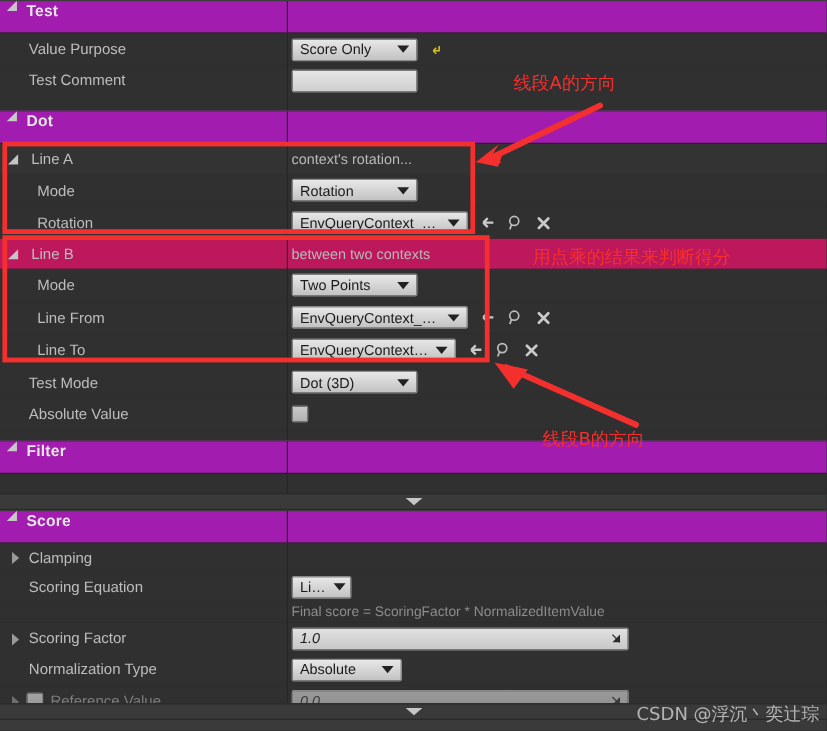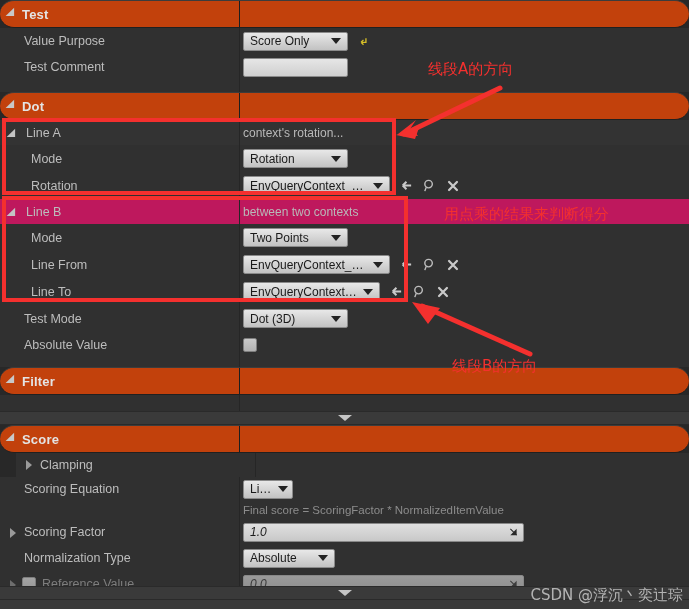--- a/index.html
+++ b/index.html
@@ -7,26 +7,25 @@
     width:689px; height:609px;
     background:#282828;
     font-family:"Liberation Sans", sans-serif;
     overflow:hidden;
   }
   #root { position:relative; width:689px; height:609px; }
 
   
   .cat {
     height:28px;
-    background:#c2410c;
+    background:#a21caf;
     border-bottom:1px solid #202020;
     border-top:1px solid #3c3c3c;
-    display:flex; align-items:center;
+    display:flex; 
     position:relative;
-    border-radius:14px;
   }
   .cat .tri {
     width:0;height:0;margin-left:9px;margin-right:7px;
     border-left:6px solid #c8c8c8;
     border-top:6px solid transparent;
     border-bottom:6px solid transparent;
     transform:rotate(45deg);
   }
   .cat .ctitle { color:#e4e4e4; font-size:13px; font-weight:bold; letter-spacing:.2px;}
   .cat .catsplit {
@@ -365,21 +364,21 @@
   <div class="expander">
     <span class="dtri"></span>
   </div>
 
   <div class="cat">
     <span class="tri"></span>
     <span class="ctitle">Score</span>
     <span class="catsplit"></span>
   </div>
 
-  <div class="row" style="height:24px;margin-left:16px;">
+  <div class="row" style="height:24px;">
     <span class="tri-right" style="left:10px;top:7px;"></span>
     <span class="lbl" style="left:24px;">Clamping</span>
     <span class="split"></span>
   </div>
 
   <div class="row" style="height:24px;">
     <span class="lbl" style="left:24px;">Scoring Equation</span>
     <span class="split"></span>
     <div class="valzone">
       <div class="combo" style="width:50px;padding-right:1px;">

